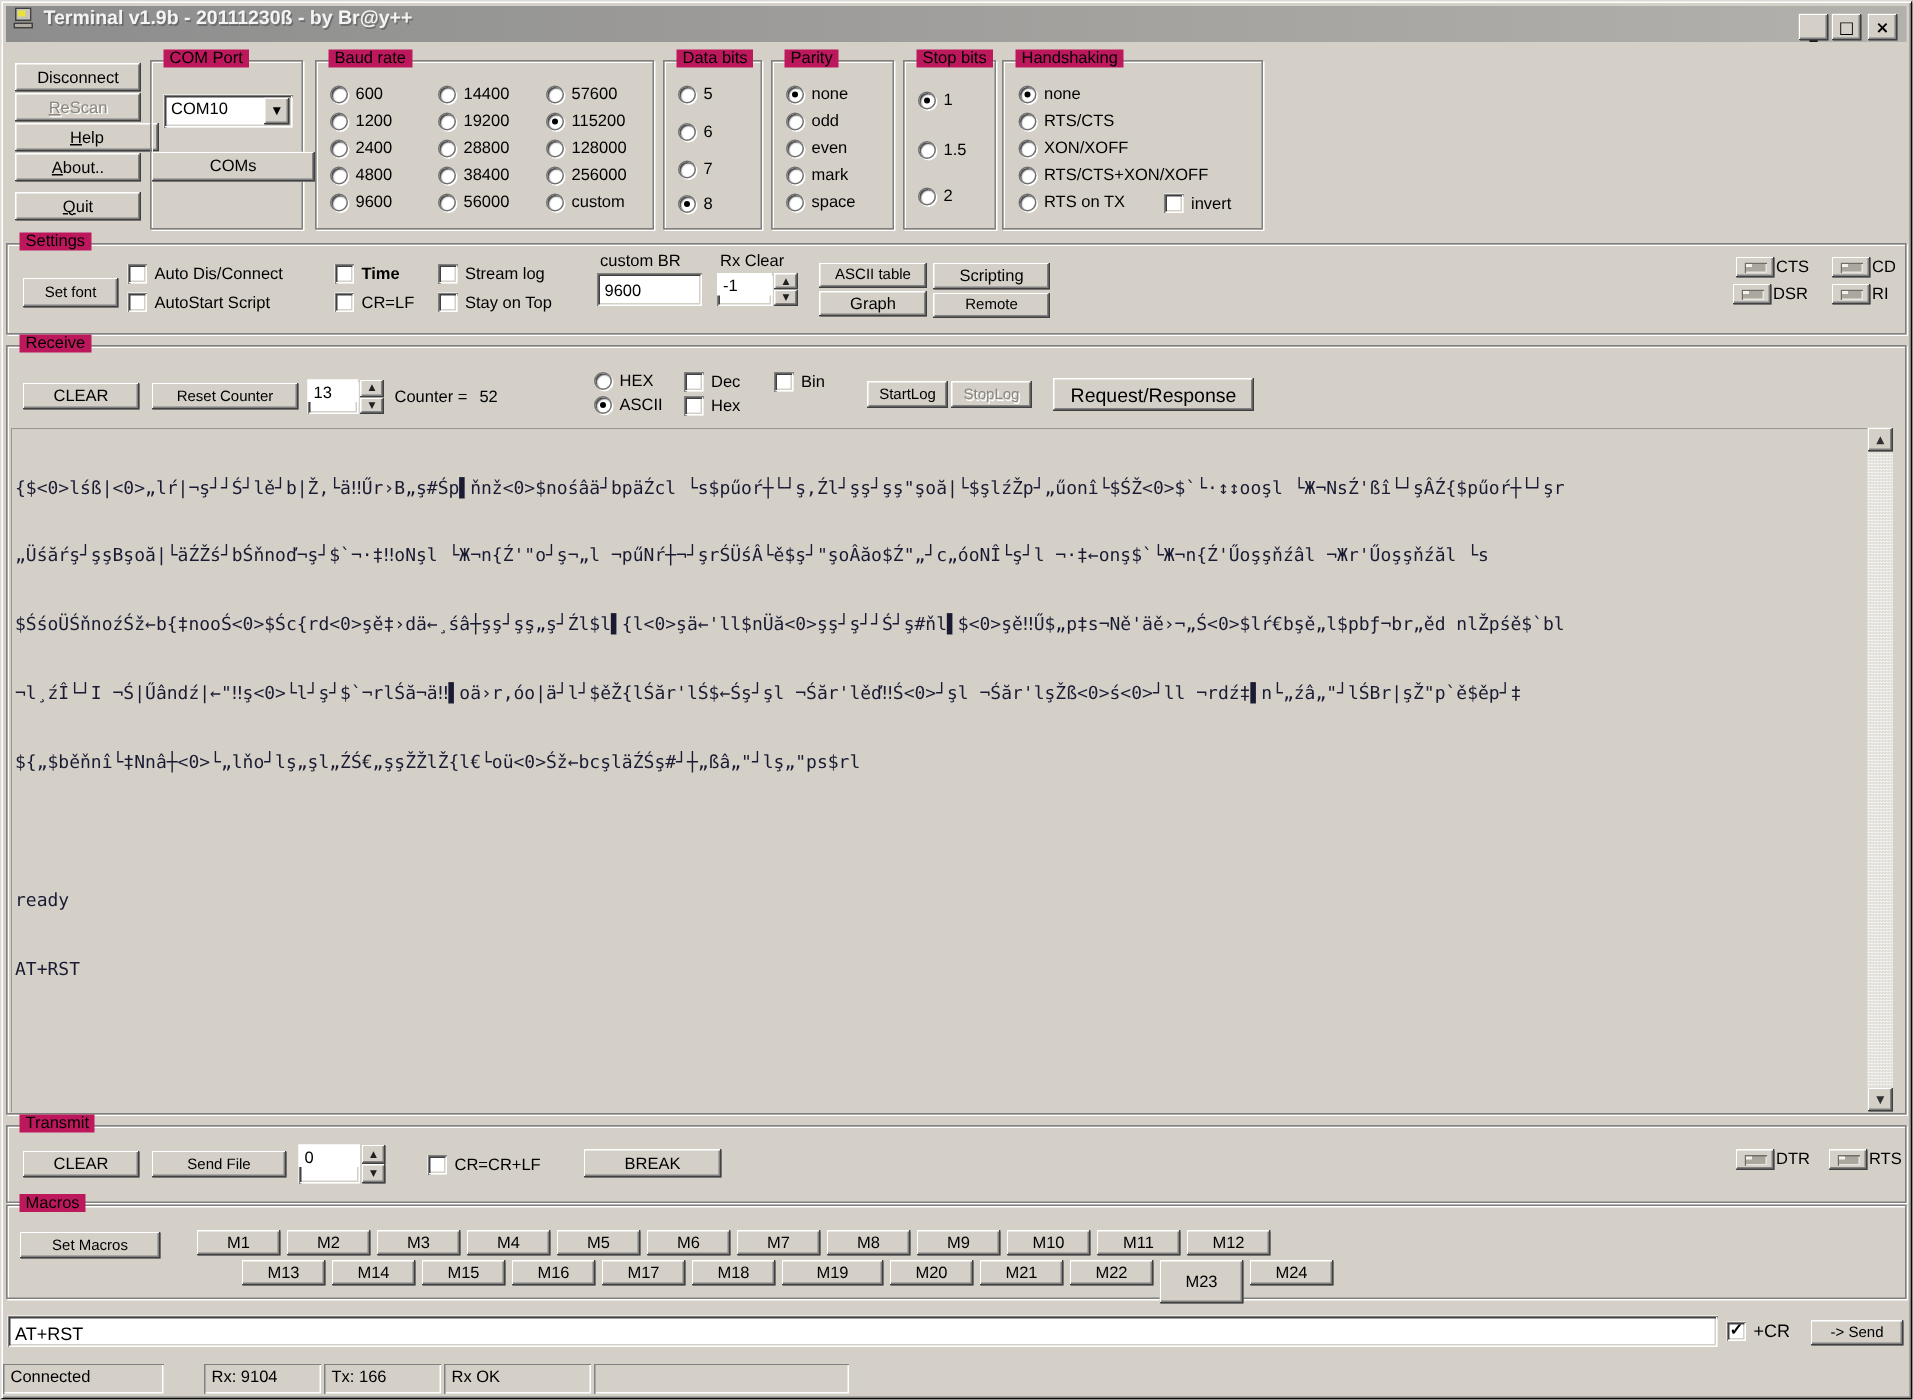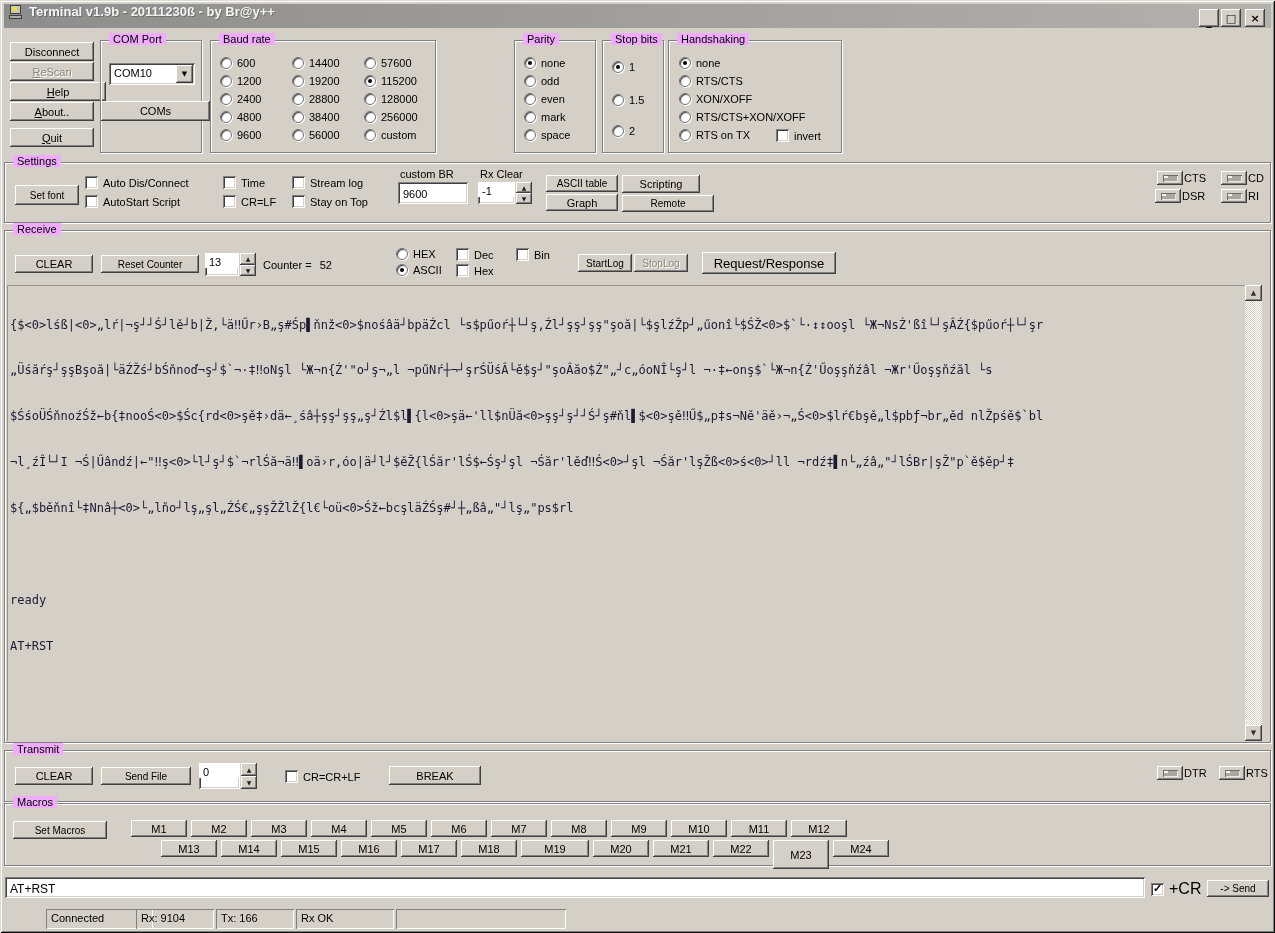--- a/index.html
+++ b/index.html
@@ -11,21 +11,21 @@
   
   .raised { background:#d4d0c8;
     box-shadow: inset -1px -1px 0 #404040, inset 1px 1px 0 #ffffff, inset -2px -2px 0 #808080, inset 2px 2px 0 #d4d0c8; }
   .btn { position:absolute; display:flex; align-items:center; justify-content:center;
     font-size:11px; white-space:nowrap; cursor:default; }
   .btn.disabled { color:#8a877f; text-shadow:1px 1px 0 #ffffff; }
   .ulf::first-letter { text-decoration:underline; }
   .sunken { background:#fff;
     box-shadow: inset 1px 1px 0 #808080, inset -1px -1px 0 #ffffff, inset 2px 2px 0 #404040, inset -2px -2px 0 #d4d0c8; }
   .group { position:absolute; border:1px solid #808080; box-shadow: inset 1px 1px 0 #ffffff, 1px 1px 0 #ffffff; }
-  .legend { position:absolute; top:-8px; left:8px; background:#f0abfc; padding:0 4px; font-size:11px; white-space:nowrap; }
+  .legend { position:absolute; top:-8px; left:8px; background:#be185d; padding:0 4px; font-size:11px; white-space:nowrap; }
   .radio { display:inline-block; flex:none; width:12px; height:12px; border-radius:50%; background:#fff;
     border:1px solid #707070; box-shadow: inset 1px 1px 1px #404040, 1px 1px 0 #ffffff; position:relative; }
   .radio.checked::after { content:""; position:absolute; left:3px; top:3px; width:4px; height:4px; border-radius:50%; background:#000; }
   .cb { display:inline-block; flex:none; width:13px; height:13px; background:#fff; position:relative;
     box-shadow: inset 1px 1px 0 #808080, inset -1px -1px 0 #ffffff, inset 2px 2px 0 #404040, inset -2px -2px 0 #d4d0c8; }
   .cb.checked::after { content:"\2713"; position:absolute; left:2px; top:-1px; font-size:11px; font-weight:bold; }
   .frow { position:absolute; display:flex; align-items:center; gap:5px; white-space:nowrap; font-size:11px; }
   .spin { position:absolute; display:flex; align-items:stretch; }
   .spin input { width:100%; border:0; outline:0; font-size:11px; padding:3px 2px 0 4px; font-family:"Liberation Sans",sans-serif; }
   .spin .field { flex:1; }
@@ -171,20 +171,39 @@
     <div class="frow" style="left:153px;top:70px;">
         <span class="radio"></span>
         <span>256000</span>
       </div>
     <div class="frow" style="left:153px;top:88px;">
         <span class="radio"></span>
         <span>custom</span>
       </div>
   </div>
 
+  <div class="group" style="left:442px;top:40px;width:66px;height:113px;">
+    <span class="legend">Data bits</span>
+    <div class="frow" style="left:9px;top:16px;">
+        <span class="radio"></span>
+        <span>5</span>
+      </div>
+    <div class="frow" style="left:9px;top:41px;">
+        <span class="radio"></span>
+        <span>6</span>
+      </div>
+    <div class="frow" style="left:9px;top:66px;">
+        <span class="radio"></span>
+        <span>7</span>
+      </div>
+    <div class="frow" style="left:9px;top:89px;">
+        <span class="radio checked"></span>
+        <span>8</span>
+      </div>
+  </div>
 
   <div class="group" style="left:514px;top:40px;width:82px;height:113px;">
     <span class="legend">Parity</span>
     <div class="frow" style="left:9px;top:16px;">
         <span class="radio checked"></span>
         <span>none</span>
       </div>
     <div class="frow" style="left:9px;top:34px;">
         <span class="radio"></span>
         <span>odd</span>
@@ -253,21 +272,21 @@
         <span>Set font</span>
       </div>
     <div class="frow" style="left:80px;top:13px;">
         <span class="cb"></span>
         <span>Auto Dis/Connect</span>
       </div>
     <div class="frow" style="left:80px;top:32px;">
         <span class="cb"></span>
         <span>AutoStart Script</span>
       </div>
-    <div class="frow" style="left:218px;top:13px;">
+    <div class="frow" style="left:218px;top:13px;font-weight:bold;">
         <span class="cb"></span>
         <span>Time</span>
       </div>
     <div class="frow" style="left:218px;top:32px;">
         <span class="cb"></span>
         <span>CR=LF</span>
       </div>
     <div class="frow" style="left:287px;top:13px;">
         <span class="cb"></span>
         <span>Stream log</span>
@@ -292,21 +311,21 @@
     </div>
     <div class="btn raised" style="left:541px;top:12px;width:72px;height:17px;font-size:10px;">
         <span>ASCII table</span>
       </div>
     <div class="btn raised" style="left:617px;top:12px;width:78px;height:18px;">
         <span>Scripting</span>
       </div>
     <div class="btn raised" style="left:541px;top:31px;width:72px;height:17px;">
         <span>Graph</span>
       </div>
-    <div class="btn raised" style="left:617px;top:32px;width:92px;height:17px;font-size:10px;">
+    <div class="btn raised" style="left:617px;top:32px;width:78px;height:17px;font-size:10px;">
         <span>Remote</span>
       </div>
     <div class="ledpair" style="left:1152px;top:8px;">
         <span class="led">
           <span class="led-core"></span>
         </span>
         <span>CTS</span>
       </div>
     <div class="ledpair" style="left:1216px;top:8px;">
         <span class="led">
@@ -508,29 +527,29 @@
         </div>
       <div class="btn raised" style="position:static;width:56px;height:17px;">
           <span>M24</span>
         </div>
     </div>
   </div>
 
   <div class="sunken" style="position:absolute;left:5px;top:877px;width:1140px;height:21px;">
     <input style="width: 100%; height: 100%; border: 0px; outline: 0px; background: transparent; padding: 2px 0px 0px 5px; font-size: 12px; font-family: &quot;Liberation Sans&quot;, sans-serif;" value="AT+RST">
   </div>
-  <div class="frow" style="left:1151px;top:880px;font-size:16px;">
+  <div class="frow" style="left:1151px;top:880px;font-size:12px;">
       <span class="cb checked"></span>
       <span>+CR</span>
     </div>
   <div class="btn raised" style="left:1207px;top:880px;width:62px;height:17px;font-size:10px;">
       <span>-&gt; Send</span>
     </div>
 
   <div class="statusbar">
-    <div class="sb-panel" style="left:2px;width:107px;margin-left:44px;">Connected</div>
+    <div class="sb-panel" style="left:2px;width:107px;">Connected</div>
     <div class="sb-panel" style="left:136px;width:78px;">Rx: 9104</div>
     <div class="sb-panel" style="left:216px;width:78px;">Tx: 166</div>
     <div class="sb-panel" style="left:296px;width:98px;">Rx OK</div>
     <div class="sb-panel" style="left:396px;width:170px;"></div>
   </div>
 
 </div>
 
 </body></html>

